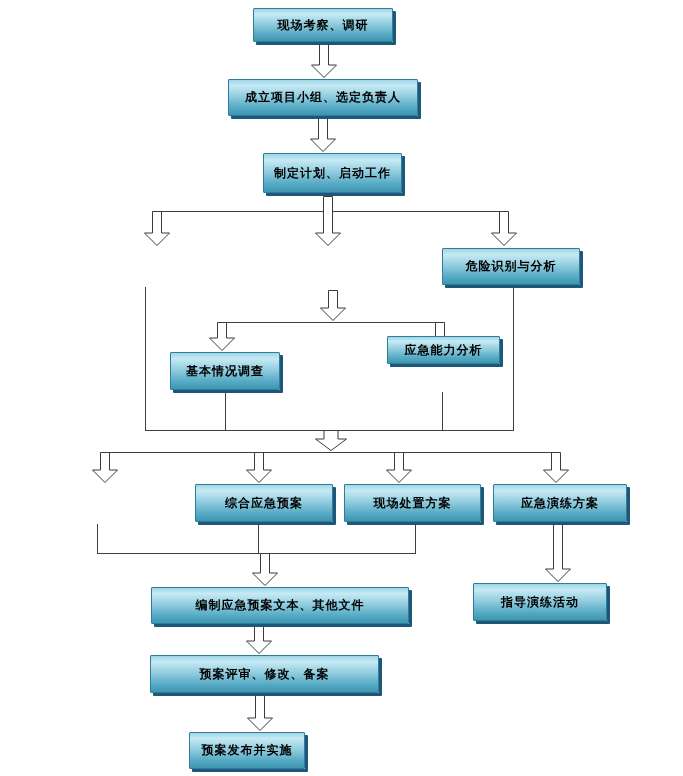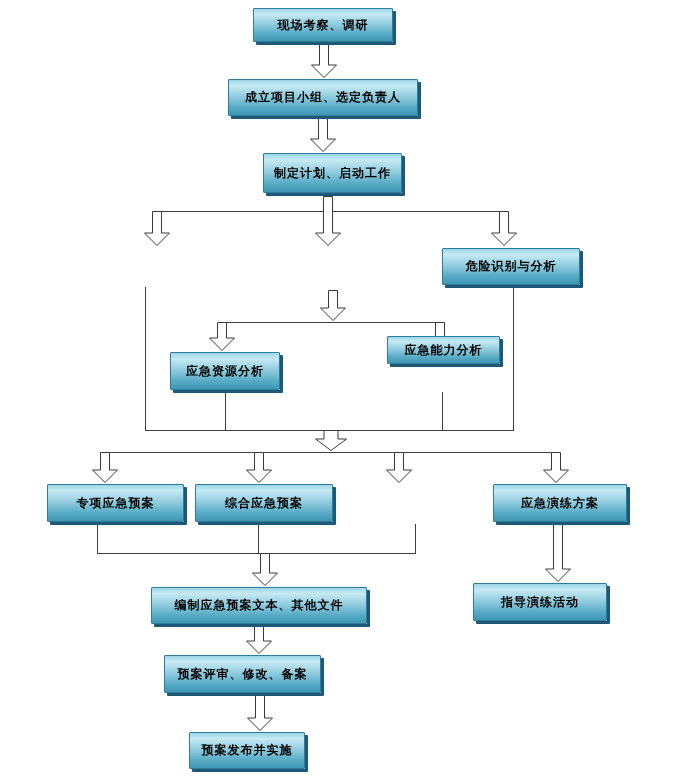--- a/index.html
+++ b/index.html
@@ -103,40 +103,40 @@
   <div class="node" style="left:228px;top:79px;width:190px;height:37px">
     <span>成立项目小组、选定负责人</span>
   </div>
   <div class="node" style="left:263px;top:153px;width:139px;height:40px">
     <span>制定计划、启动工作</span>
   </div>
   <div class="node" style="left:442px;top:248px;width:138px;height:37px">
     <span>危险识别与分析</span>
   </div>
   <div class="node" style="left:170px;top:352px;width:110px;height:38px">
-    <span>应急资源分析</span>
+    <span>基本情况调查</span>
   </div>
   <div class="node" style="left:387px;top:336px;width:113px;height:28px">
     <span>应急能力分析</span>
   </div>
-  <div class="node" style="left:47px;top:484px;width:137px;height:38px">
-    <span>专项应急预案</span>
-  </div>
   <div class="node" style="left:195px;top:484px;width:138px;height:38px">
     <span>综合应急预案</span>
+  </div>
+  <div class="node" style="left:344px;top:484px;width:137px;height:38px">
+    <span>现场处置方案</span>
   </div>
   <div class="node" style="left:493px;top:484px;width:134px;height:38px">
     <span>应急演练方案</span>
   </div>
-  <div class="node" style="left:151px;top:587px;width:216px;height:37px">
+  <div class="node" style="left:151px;top:587px;width:258px;height:37px">
     <span>编制应急预案文本、其他文件</span>
   </div>
   <div class="node" style="left:473px;top:583px;width:134px;height:38px">
     <span>指导演练活动</span>
   </div>
-  <div class="node" style="left:164px;top:655px;width:157px;height:38px">
+  <div class="node" style="left:150px;top:655px;width:229px;height:38px">
     <span>预案评审、修改、备案</span>
   </div>
   <div class="node" style="left:189px;top:732px;width:116px;height:37px">
     <span>预案发布并实施</span>
   </div>
 
 </div>
 
 </body></html>

